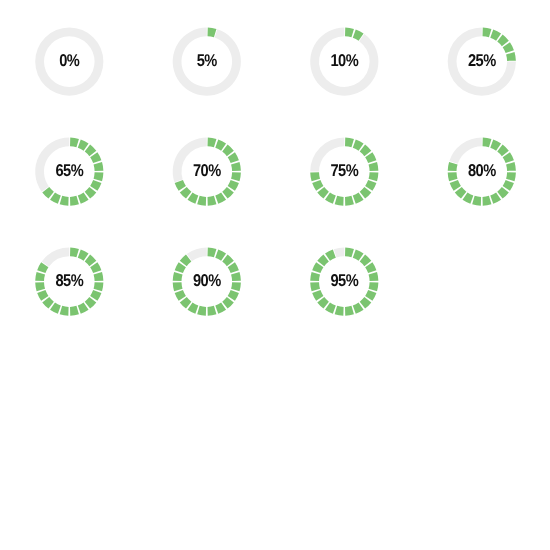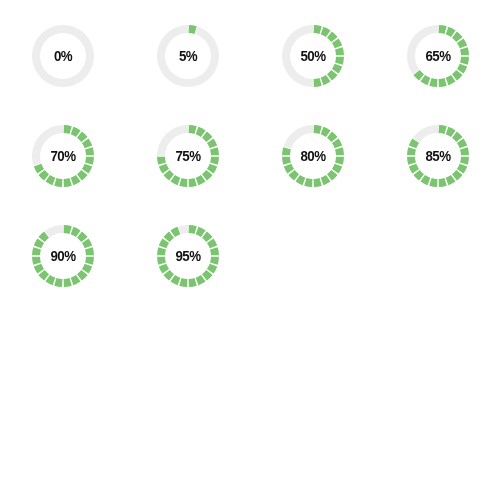--- a/index.html
+++ b/index.html
@@ -80,33 +80,38 @@
         <svg viewBox="0 0 86 86">
           <path d="M 52.579526825623375 13.51724799485024 A 31 31 0 1 1 42.99999999999999 12 L 42.99999999999999 20 A 23 23 0 1 0 50.10739087062379 21.12570012521147 Z" fill="#EDEDED"></path>
           <path d="M 43.86557080043063 12.012086433749015 A 31 31 0 0 1 51.75258516212918 13.261266789258222 L 49.49385350738616 20.93577858557868 A 23 23 0 0 0 43.64219769064208 20.00896735407185 Z" fill="#7BC470"></path>
         </svg>
         <div class="gauge-label">5%</div>
       </div>
     </div>
     <div class="gauge-cell">
       <div class="gauge">
         <svg viewBox="0 0 86 86">
-          <path d="M 43 74 A 31 31 0 0 1 42.99999999999999 12 L 42.99999999999999 20 A 23 23 0 0 0 43 66 Z" fill="#EDEDED"></path>
-          <path d="M 43.86557080043063 12.012086433749015 A 31 31 0 0 1 51.75258516212918 13.261266789258222 L 49.49385350738616 20.93577858557868 A 23 23 0 0 0 43.64219769064208 20.00896735407185 Z" fill="#7BC470"></path>
-          <path d="M 53.3989986622579 13.796218963593798 A 31 31 0 0 1 60.51397710617307 17.421481553372853 L 55.99424107877357 24.022389539599214 A 23 23 0 0 0 50.71538610425586 21.332678585892175 Z" fill="#7BC470"></path>
-          <path d="M 61.9145000809393 18.439021055989087 A 31 31 0 0 1 67.56097894401091 24.085499919060705 L 61.22266179716939 28.966661230270844 A 23 23 0 0 0 57.033338769729156 24.777338202830613 Z" fill="#7BC470"></path>
-          <path d="M 68.57851844662716 25.486022893826927 A 31 31 0 0 1 72.2037810364062 32.6010013377421 L 64.66732141410782 35.28461389574414 A 23 23 0 0 0 61.97761046040079 30.00575892122643 Z" fill="#7BC470"></path>
-          <path d="M 72.73873321074178 34.24741483787083 A 31 31 0 0 1 73.98791356625098 42.13442919956937 L 65.99103264592816 42.357802309357915 A 23 23 0 0 0 65.06422141442133 36.50614649261384 Z" fill="#7BC470"></path>
-          <path d="M 73.98791356625098 43.86557080043063 A 31 31 0 0 1 72.73873321074178 51.75258516212917 L 65.06422141442133 49.49385350738616 A 23 23 0 0 0 65.99103264592816 43.642197690642085 Z" fill="#7BC470"></path>
-          <path d="M 72.2037810364062 53.3989986622579 A 31 31 0 0 1 68.57851844662716 60.51397710617307 L 61.97761046040079 55.99424107877357 A 23 23 0 0 0 64.66732141410782 50.71538610425586 Z" fill="#7BC470"></path>
-          <path d="M 67.56097894401091 61.91450008093929 A 31 31 0 0 1 61.91450008093929 67.56097894401091 L 57.033338769729156 61.22266179716939 A 23 23 0 0 0 61.22266179716939 57.033338769729156 Z" fill="#7BC470"></path>
-          <path d="M 60.51397710617307 68.57851844662714 A 31 31 0 0 1 53.3989986622579 72.2037810364062 L 50.71538610425586 64.66732141410782 A 23 23 0 0 0 55.99424107877357 61.97761046040078 Z" fill="#7BC470"></path>
-          <path d="M 51.75258516212918 72.73873321074177 A 31 31 0 0 1 43.86557080043063 73.98791356625098 L 43.64219769064208 65.99103264592816 A 23 23 0 0 0 49.49385350738616 65.06422141442133 Z" fill="#7BC470"></path>
-        </svg>
-        <div class="gauge-label">50%</div>
+          <path d="M 61.22134282106667 17.920473174376628 A 31 31 0 1 1 42.99999999999999 12 L 42.99999999999999 20 A 23 23 0 1 0 56.519060802726884 24.392609129376208 Z" fill="#EDEDED"></path>
+          <path d="M 43.86557080043063 12.012086433749015 A 31 31 0 0 1 51.75258516212918 13.261266789258222 L 49.49385350738616 20.93577858557868 A 23 23 0 0 0 43.64219769064208 20.00896735407185 Z" fill="#7BC470"></path>
+          <path d="M 53.3989986622579 13.796218963593798 A 31 31 0 0 1 60.51397710617307 17.421481553372853 L 55.99424107877357 24.022389539599214 A 23 23 0 0 0 50.71538610425586 21.332678585892175 Z" fill="#7BC470"></path>
+        </svg>
+        <div class="gauge-label">10%</div>
+      </div>
+    </div>
+    <div class="gauge-cell">
+      <div class="gauge">
+        <svg viewBox="0 0 86 86">
+          <path d="M 74 43 A 31 31 0 1 1 42.99999999999999 12 L 42.99999999999999 20 A 23 23 0 1 0 66 43 Z" fill="#EDEDED"></path>
+          <path d="M 43.86557080043063 12.012086433749015 A 31 31 0 0 1 51.75258516212918 13.261266789258222 L 49.49385350738616 20.93577858557868 A 23 23 0 0 0 43.64219769064208 20.00896735407185 Z" fill="#7BC470"></path>
+          <path d="M 53.3989986622579 13.796218963593798 A 31 31 0 0 1 60.51397710617307 17.421481553372853 L 55.99424107877357 24.022389539599214 A 23 23 0 0 0 50.71538610425586 21.332678585892175 Z" fill="#7BC470"></path>
+          <path d="M 61.9145000809393 18.439021055989087 A 31 31 0 0 1 67.56097894401091 24.085499919060705 L 61.22266179716939 28.966661230270844 A 23 23 0 0 0 57.033338769729156 24.777338202830613 Z" fill="#7BC470"></path>
+          <path d="M 68.57851844662716 25.486022893826927 A 31 31 0 0 1 72.2037810364062 32.6010013377421 L 64.66732141410782 35.28461389574414 A 23 23 0 0 0 61.97761046040079 30.00575892122643 Z" fill="#7BC470"></path>
+          <path d="M 72.73873321074178 34.24741483787083 A 31 31 0 0 1 73.98791356625098 42.13442919956937 L 65.99103264592816 42.357802309357915 A 23 23 0 0 0 65.06422141442133 36.50614649261384 Z" fill="#7BC470"></path>
+        </svg>
+        <div class="gauge-label">25%</div>
       </div>
     </div>
     <div class="gauge-cell">
       <div class="gauge">
         <svg viewBox="0 0 86 86">
           <path d="M 17.92047317437663 61.22134282106667 A 31 31 0 0 1 42.99999999999999 12 L 42.99999999999999 20 A 23 23 0 0 0 24.39260912937621 56.519060802726884 Z" fill="#EDEDED"></path>
           <path d="M 43.86557080043063 12.012086433749015 A 31 31 0 0 1 51.75258516212918 13.261266789258222 L 49.49385350738616 20.93577858557868 A 23 23 0 0 0 43.64219769064208 20.00896735407185 Z" fill="#7BC470"></path>
           <path d="M 53.3989986622579 13.796218963593798 A 31 31 0 0 1 60.51397710617307 17.421481553372853 L 55.99424107877357 24.022389539599214 A 23 23 0 0 0 50.71538610425586 21.332678585892175 Z" fill="#7BC470"></path>
           <path d="M 61.9145000809393 18.439021055989087 A 31 31 0 0 1 67.56097894401091 24.085499919060705 L 61.22266179716939 28.966661230270844 A 23 23 0 0 0 57.033338769729156 24.777338202830613 Z" fill="#7BC470"></path>
           <path d="M 68.57851844662716 25.486022893826927 A 31 31 0 0 1 72.2037810364062 32.6010013377421 L 64.66732141410782 35.28461389574414 A 23 23 0 0 0 61.97761046040079 30.00575892122643 Z" fill="#7BC470"></path>

